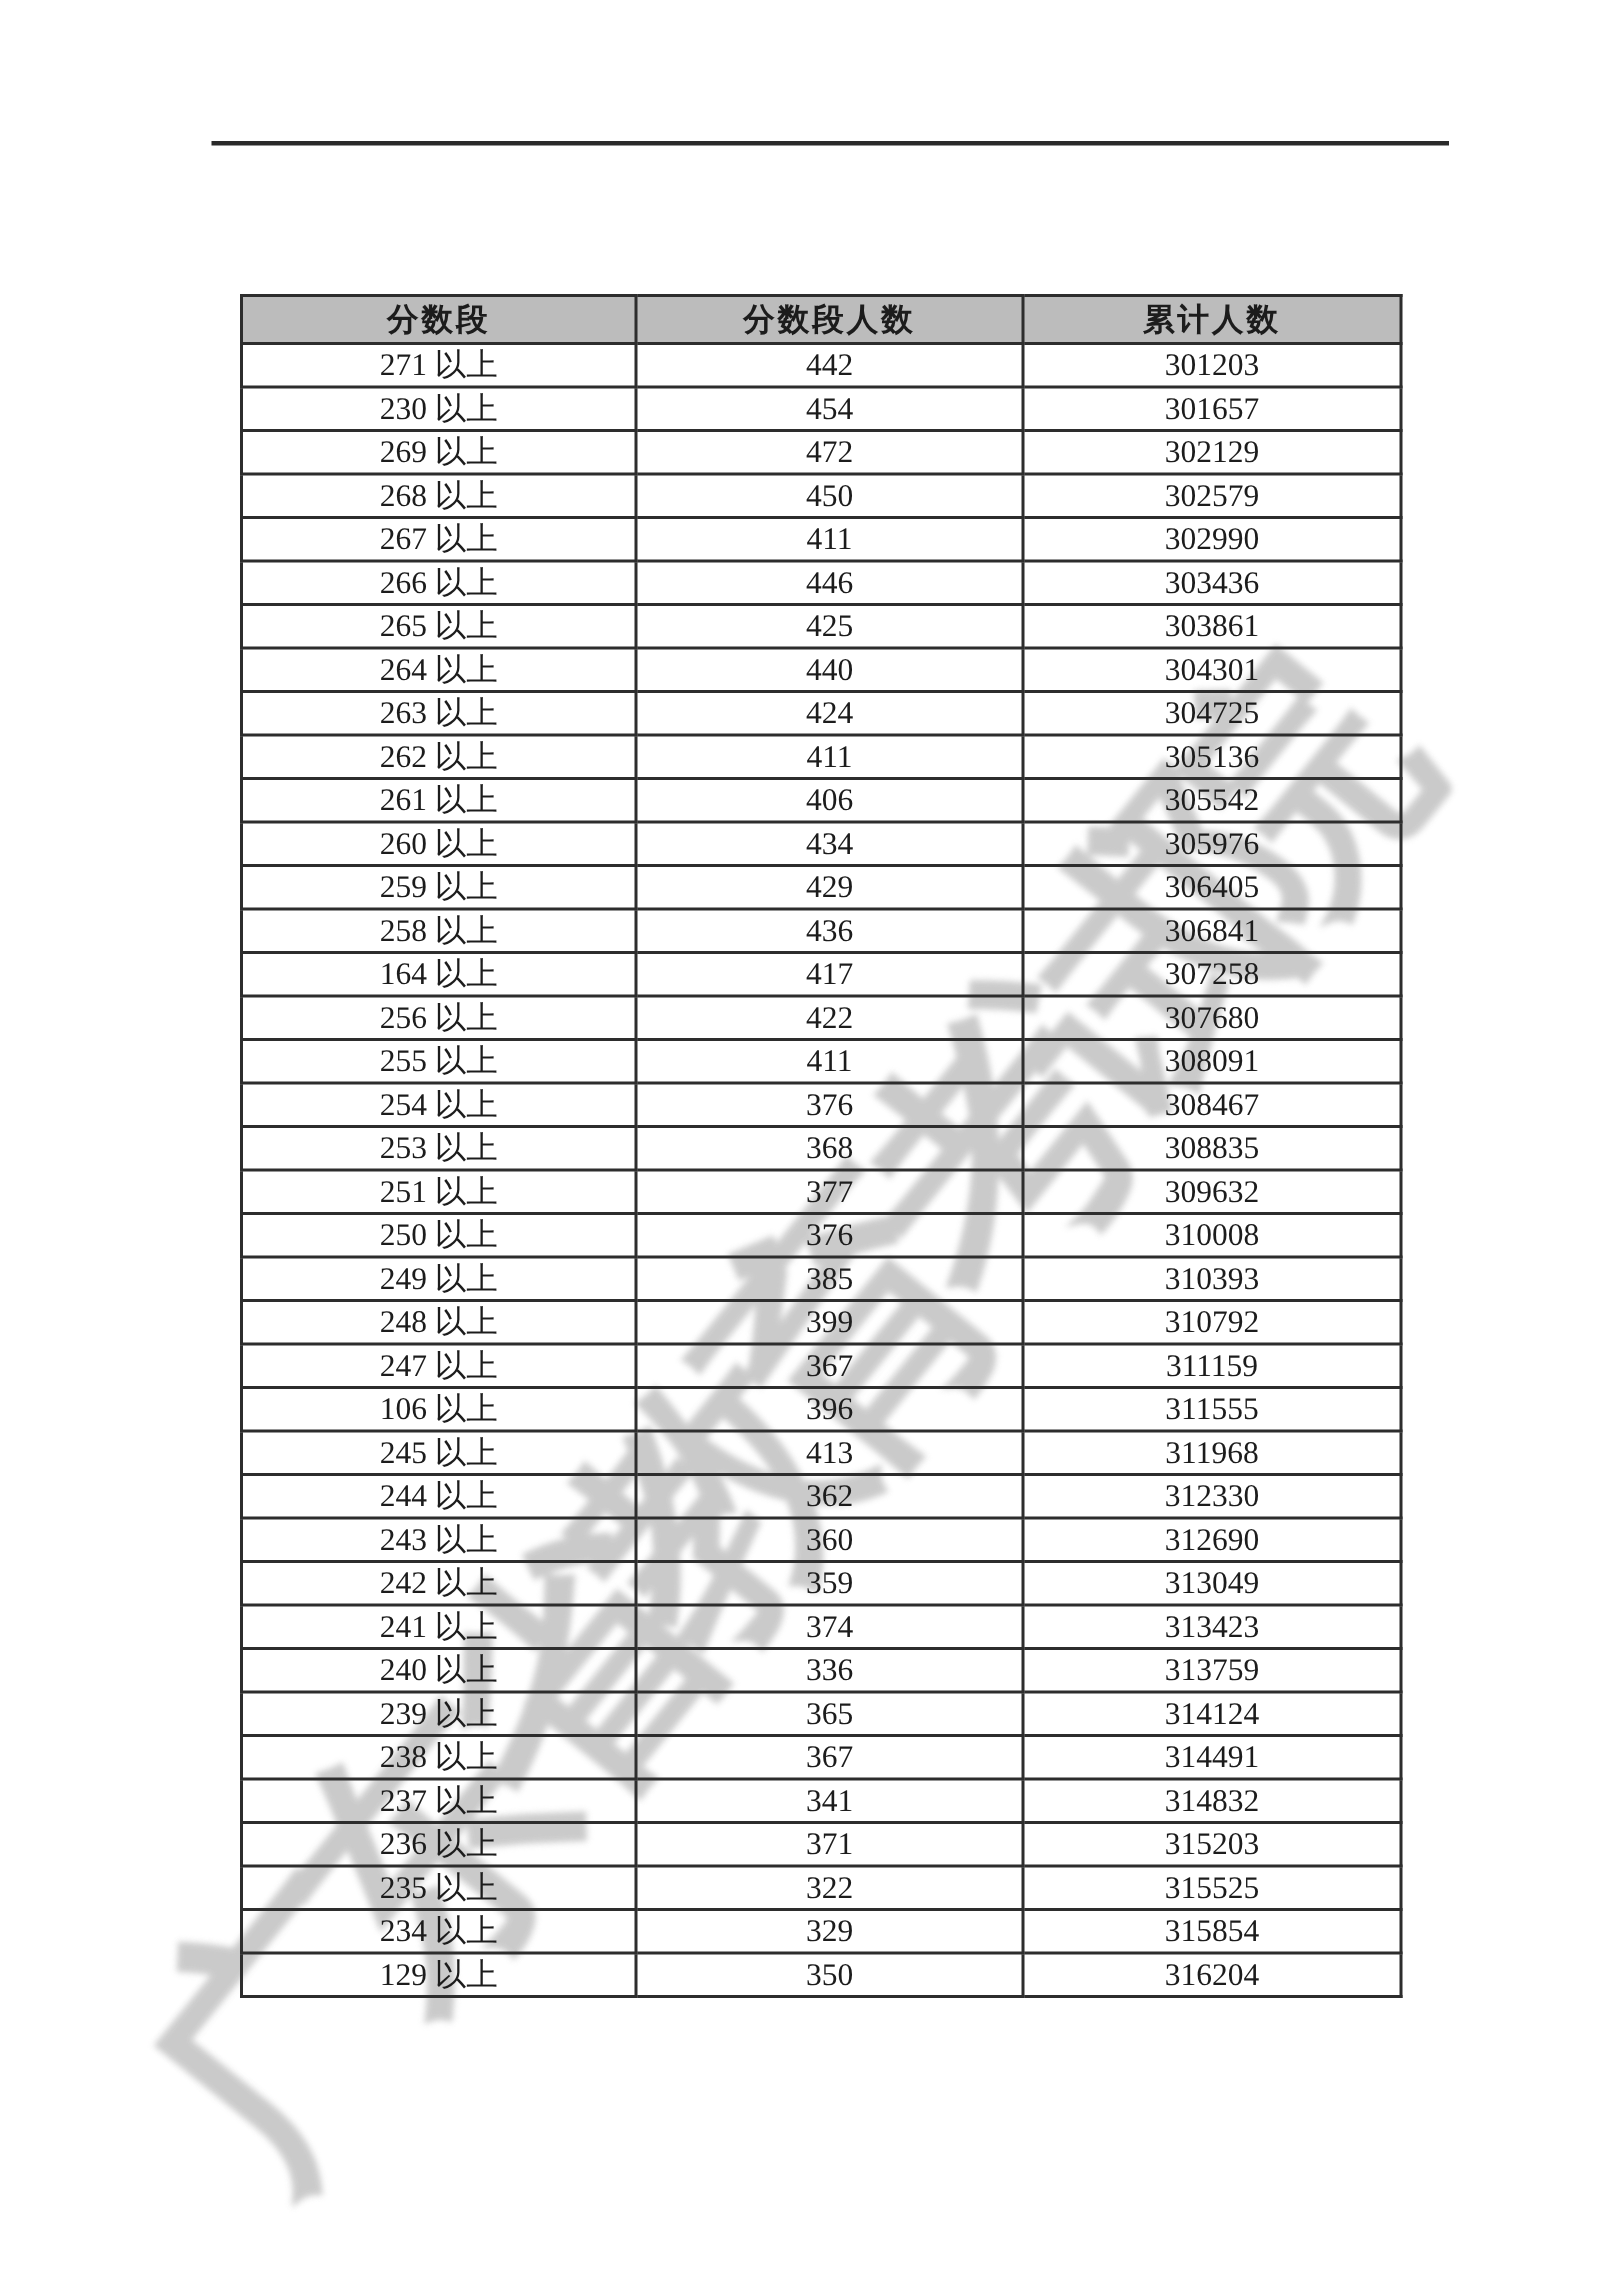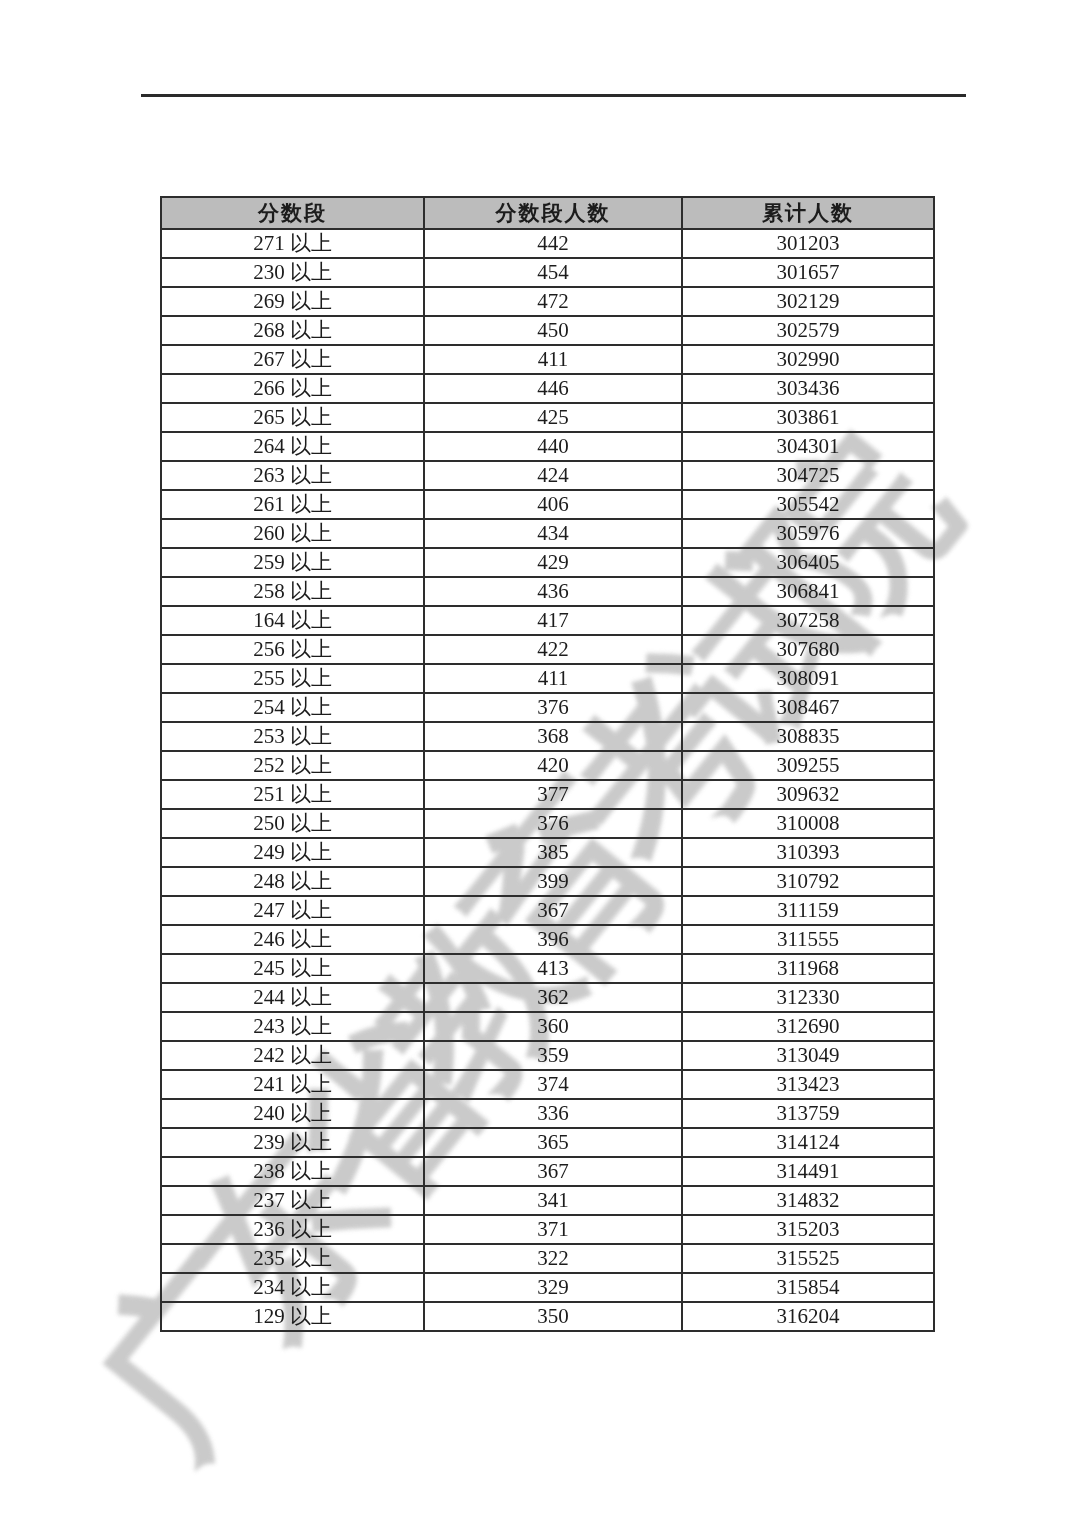--- a/index.html
+++ b/index.html
@@ -139,20 +139,25 @@
           <td>264 以上</td>
           <td>440</td>
           <td>304301</td>
         </tr>
         <tr>
           <td>263 以上</td>
           <td>424</td>
           <td>304725</td>
         </tr>
         <tr>
+          <td>262 以上</td>
+          <td>411</td>
+          <td>305136</td>
+        </tr>
+        <tr>
           <td>261 以上</td>
           <td>406</td>
           <td>305542</td>
         </tr>
         <tr>
           <td>260 以上</td>
           <td>434</td>
           <td>305976</td>
         </tr>
         <tr>
@@ -184,25 +189,20 @@
           <td>254 以上</td>
           <td>376</td>
           <td>308467</td>
         </tr>
         <tr>
           <td>253 以上</td>
           <td>368</td>
           <td>308835</td>
         </tr>
         <tr>
-          <td>252 以上</td>
-          <td>420</td>
-          <td>309255</td>
-        </tr>
-        <tr>
           <td>251 以上</td>
           <td>377</td>
           <td>309632</td>
         </tr>
         <tr>
           <td>250 以上</td>
           <td>376</td>
           <td>310008</td>
         </tr>
         <tr>
@@ -214,21 +214,21 @@
           <td>248 以上</td>
           <td>399</td>
           <td>310792</td>
         </tr>
         <tr>
           <td>247 以上</td>
           <td>367</td>
           <td>311159</td>
         </tr>
         <tr>
-          <td>246 以上</td>
+          <td>106 以上</td>
           <td>396</td>
           <td>311555</td>
         </tr>
         <tr>
           <td>245 以上</td>
           <td>413</td>
           <td>311968</td>
         </tr>
         <tr>
           <td>244 以上</td>

